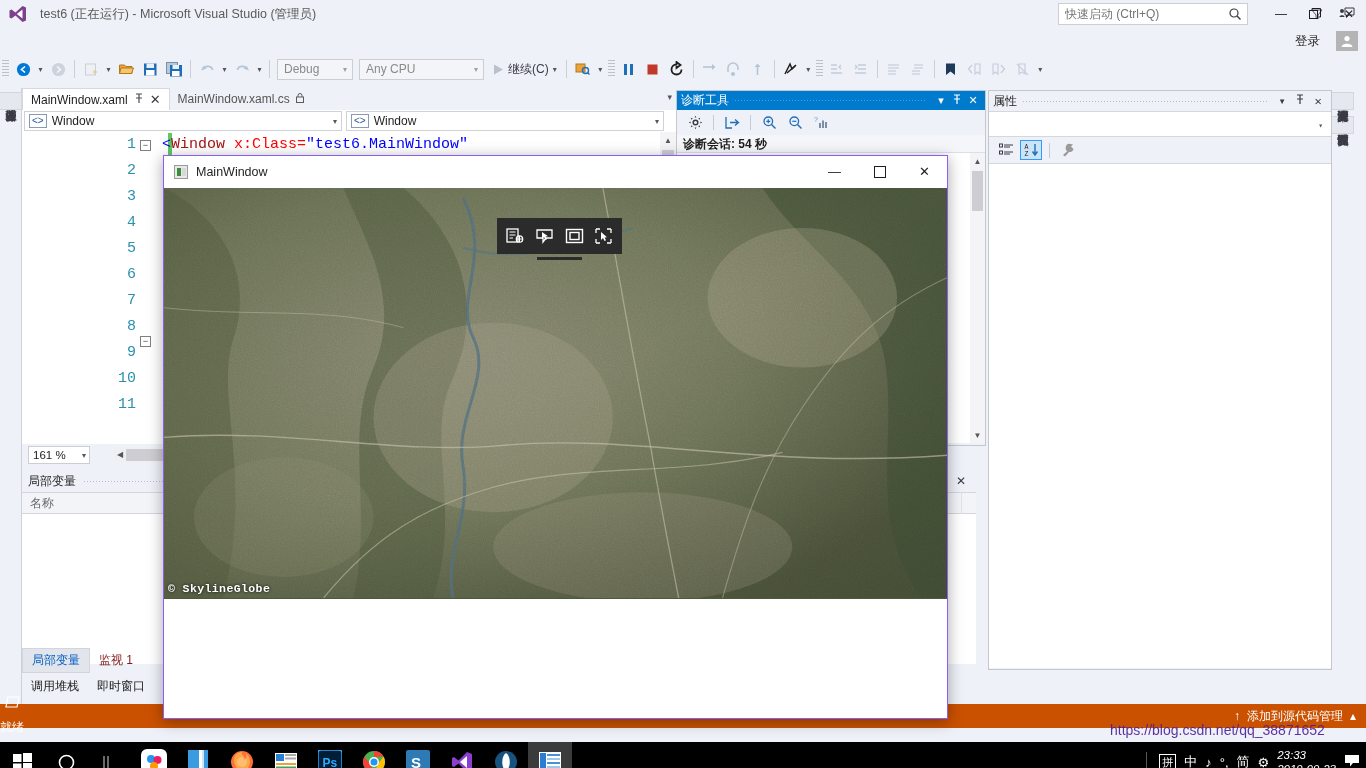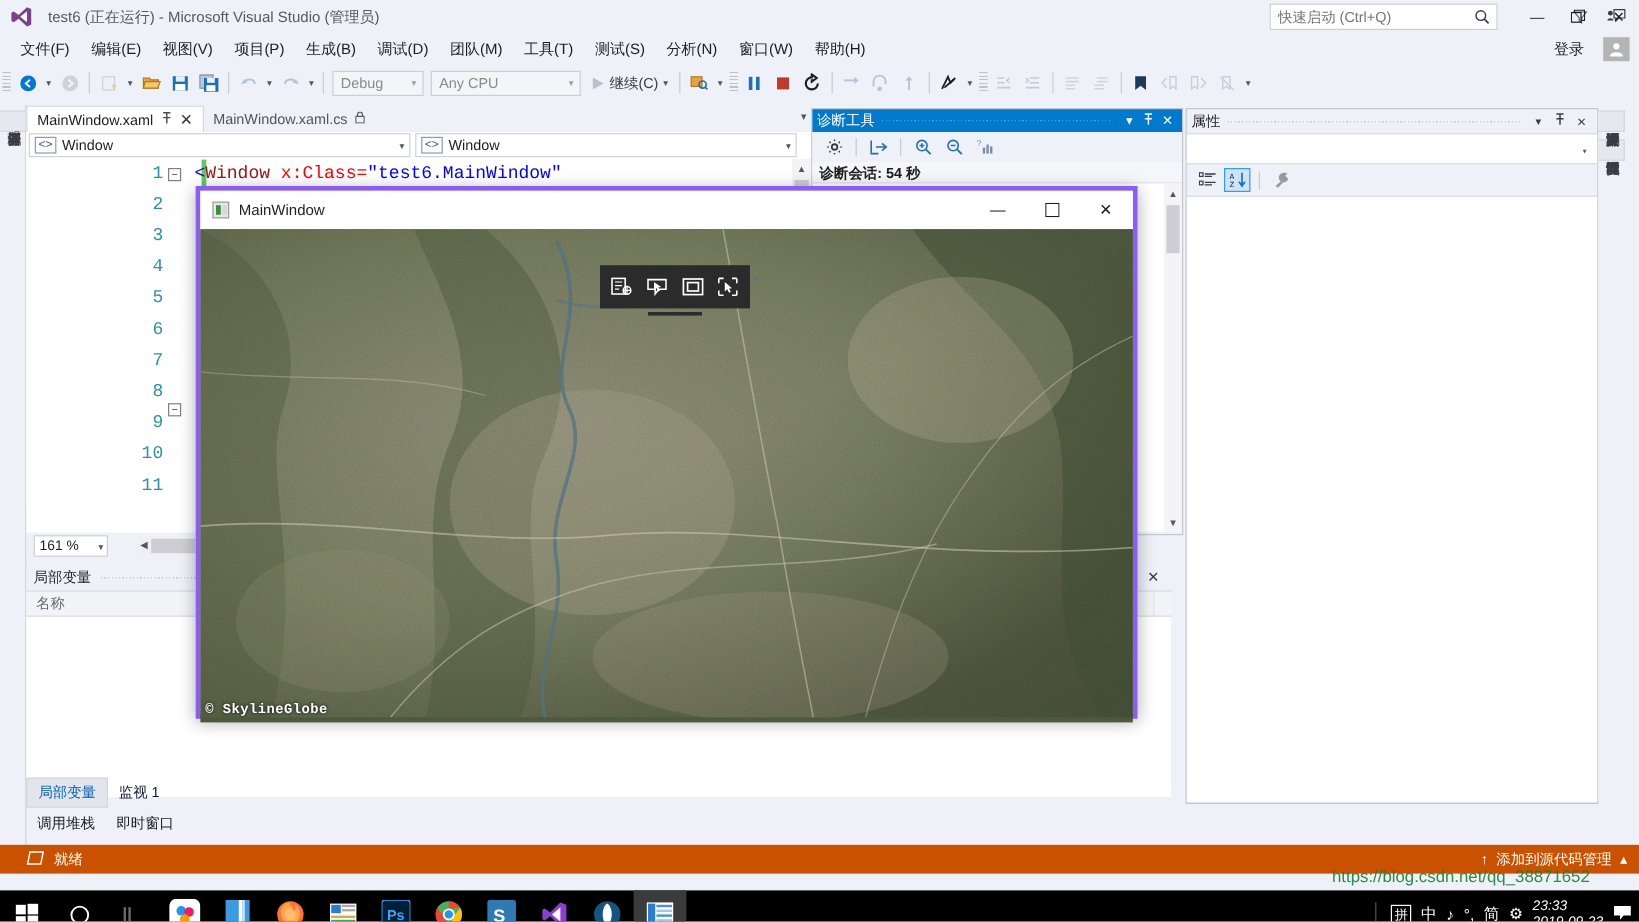--- a/index.html
+++ b/index.html
@@ -123,44 +123,44 @@
   .locals { position:absolute; left:22px; top:470px; width:954px; height:200px; background:#eef1f7; }
   .locals-title { height:22px; display:flex; align-items:center; padding:0 6px; font-size:12px; }
   .locals-title .dots { flex:1; height:1px; margin:0 8px; background:repeating-linear-gradient(to right,#b9bcc6 0 1px,transparent 1px 3px); }
   .locals-title .tb { width:18px; text-align:center; color:#3b3b46; }
   .locals-header { height:22px; background:#f3f4f8; border-top:1px solid #d5d7de; border-bottom:1px solid #d5d7de;
                    display:flex; align-items:center; }
   .lh-cell { padding:0 8px; font-size:12px; color:#6a6a72; border-right:1px solid #e1e2e8; height:22px; line-height:22px; }
   .locals-body { height:150px; background:#fff; }
 
   .bottom-tabs { position:absolute; left:22px; top:648px; width:954px; height:24px; display:flex; align-items:center; gap:0; }
-  .btab { padding:3px 9px; font-size:12px; color:#0f172a; }
+  .btab { padding:3px 9px; font-size:12px; color:#7f1d1d; }
   .btab.active { background:#e3e5ec; color:#0060c0; border:1px solid #d3d5dc; }
   .bottom-tabs2 { position:absolute; left:22px; top:674px; width:954px; height:24px; display:flex; align-items:center; }
   .btab2 { padding:3px 9px; font-size:12px; color:#1e1e1e; }
 
   
   .statusbar { position:absolute; left:0; top:704px; width:1366px; height:24px; background:#ca5100; color:#fff;
                display:flex; align-items:center; font-size:12px; }
-  .sb-left { display:flex; align-items:center; gap:8px; padding-left:22px; }
+  .sb-left { display:flex; align-items:center; gap:8px; padding-left:0;flex-direction:column; }
   .sb-right { margin-left:auto; display:flex; align-items:center; gap:7px; padding-right:10px; }
 
   
   .taskbar { position:absolute; left:0; top:728px; width:1366px; height:40px; background:#000; display:flex; align-items:center;margin-top:14px; }
   .tk-item { width:44px; height:40px; display:flex; align-items:center; justify-content:center; position:relative; }
   .tk-item.active { background:#3b3b3b; }
   .tk-item.running::after { content:""; position:absolute; bottom:1px; left:11px; width:22px; height:2.5px; background:#cfe84a; }
   .tk-sep { width:1px; height:20px; background:#555; margin:0 4px; }
   .tray { margin-left:auto; display:flex; align-items:center; color:#fff; font-size:13px; gap:8px; padding-right:6px; position:relative;}
   .tray-clock { font-size:11.5px; line-height:14px; text-align:left; color:#fff;font-style:italic; }
-  .watermark { position:absolute; left:1110px; top:722px; color:#15803d; font-size:14px; opacity:.9; white-space:nowrap; }
-
-  
-  .mw { position:absolute; left:163px; top:155px; width:785px; height:444px; background:#fff;
-        border:4px solid #8b5cf6; box-shadow:0 3px 14px rgba(0,0,0,.35); }
+  .watermark { position:absolute; left:1110px; top:722px; color:#4c1d95; font-size:14px; opacity:.9; white-space:nowrap; }
+
+  
+  .mw { position:absolute; left:163px; top:155px; width:785px; height:564px; background:#fff;
+        border:1px solid #8b5cf6; box-shadow:0 3px 14px rgba(0,0,0,.35); }
   .mw-title { height:32px; background:#fff; display:flex; align-items:center; position:relative; }
   .mw-ico { width:14px; height:14px; margin:0 8px 0 10px; background:#e8e8e8; border:1px solid #9a9a9a; position:relative; }
   .mw-ico::after { content:""; position:absolute; left:2px; top:2px; width:4px; height:8px; background:#3d8b3d; }
   .mw-ico::before { content:""; position:absolute; left:7px; top:2px; width:4px; height:8px; background:#d8d8d8; }
   .mw-name { font-size:12.5px; color:#1e1e1e; }
   .mw-ctrls { position:absolute; right:0; top:0; display:flex; }
   .mw-btn { width:45px; height:31px; display:flex; align-items:center; justify-content:center; color:#1e1e1e; font-size:13px;}
   .mw-body { position:relative; height:411px; overflow:hidden; background:#4a5a3a; }
   .sat { position:absolute; inset:0; }
   .mw-overlay { position:absolute; left:333px; top:30px; width:125px; height:36px; background:#2b2b2b; display:flex;
@@ -215,34 +215,20 @@
         <svg width="12" height="12" viewBox="0 0 12 12">
             <rect x="0.5" y="2.5" width="8" height="8" fill="none" stroke="#1e1e1e"></rect>
             <path d="M3 2.5 V0.5 H11.5 V9 H9.5" fill="none" stroke="#1e1e1e"></path>
           </svg>
       </div>
       <div class="win-btn close">✕</div>
     </div>
   </div>
 
   <div class="menubar">
-    <div class="menu-items">
-      <div class="menu-item">文件(F)</div>
-      <div class="menu-item">编辑(E)</div>
-      <div class="menu-item">视图(V)</div>
-      <div class="menu-item">项目(P)</div>
-      <div class="menu-item">生成(B)</div>
-      <div class="menu-item">调试(D)</div>
-      <div class="menu-item">团队(M)</div>
-      <div class="menu-item">工具(T)</div>
-      <div class="menu-item">测试(S)</div>
-      <div class="menu-item">分析(N)</div>
-      <div class="menu-item">窗口(W)</div>
-      <div class="menu-item">帮助(H)</div>
-    </div>
     <div class="signin">登录</div>
     <div class="avatar-btn">
       <svg width="14" height="14" viewBox="0 0 14 14">
           <circle cx="7" cy="4.6" r="2.6" fill="#fff"></circle>
           <path d="M1.6 13 C1.6 8.5 12.4 8.5 12.4 13 Z" fill="#fff"></path>
         </svg>
     </div>
   </div>
 
   <div class="toolbar">

